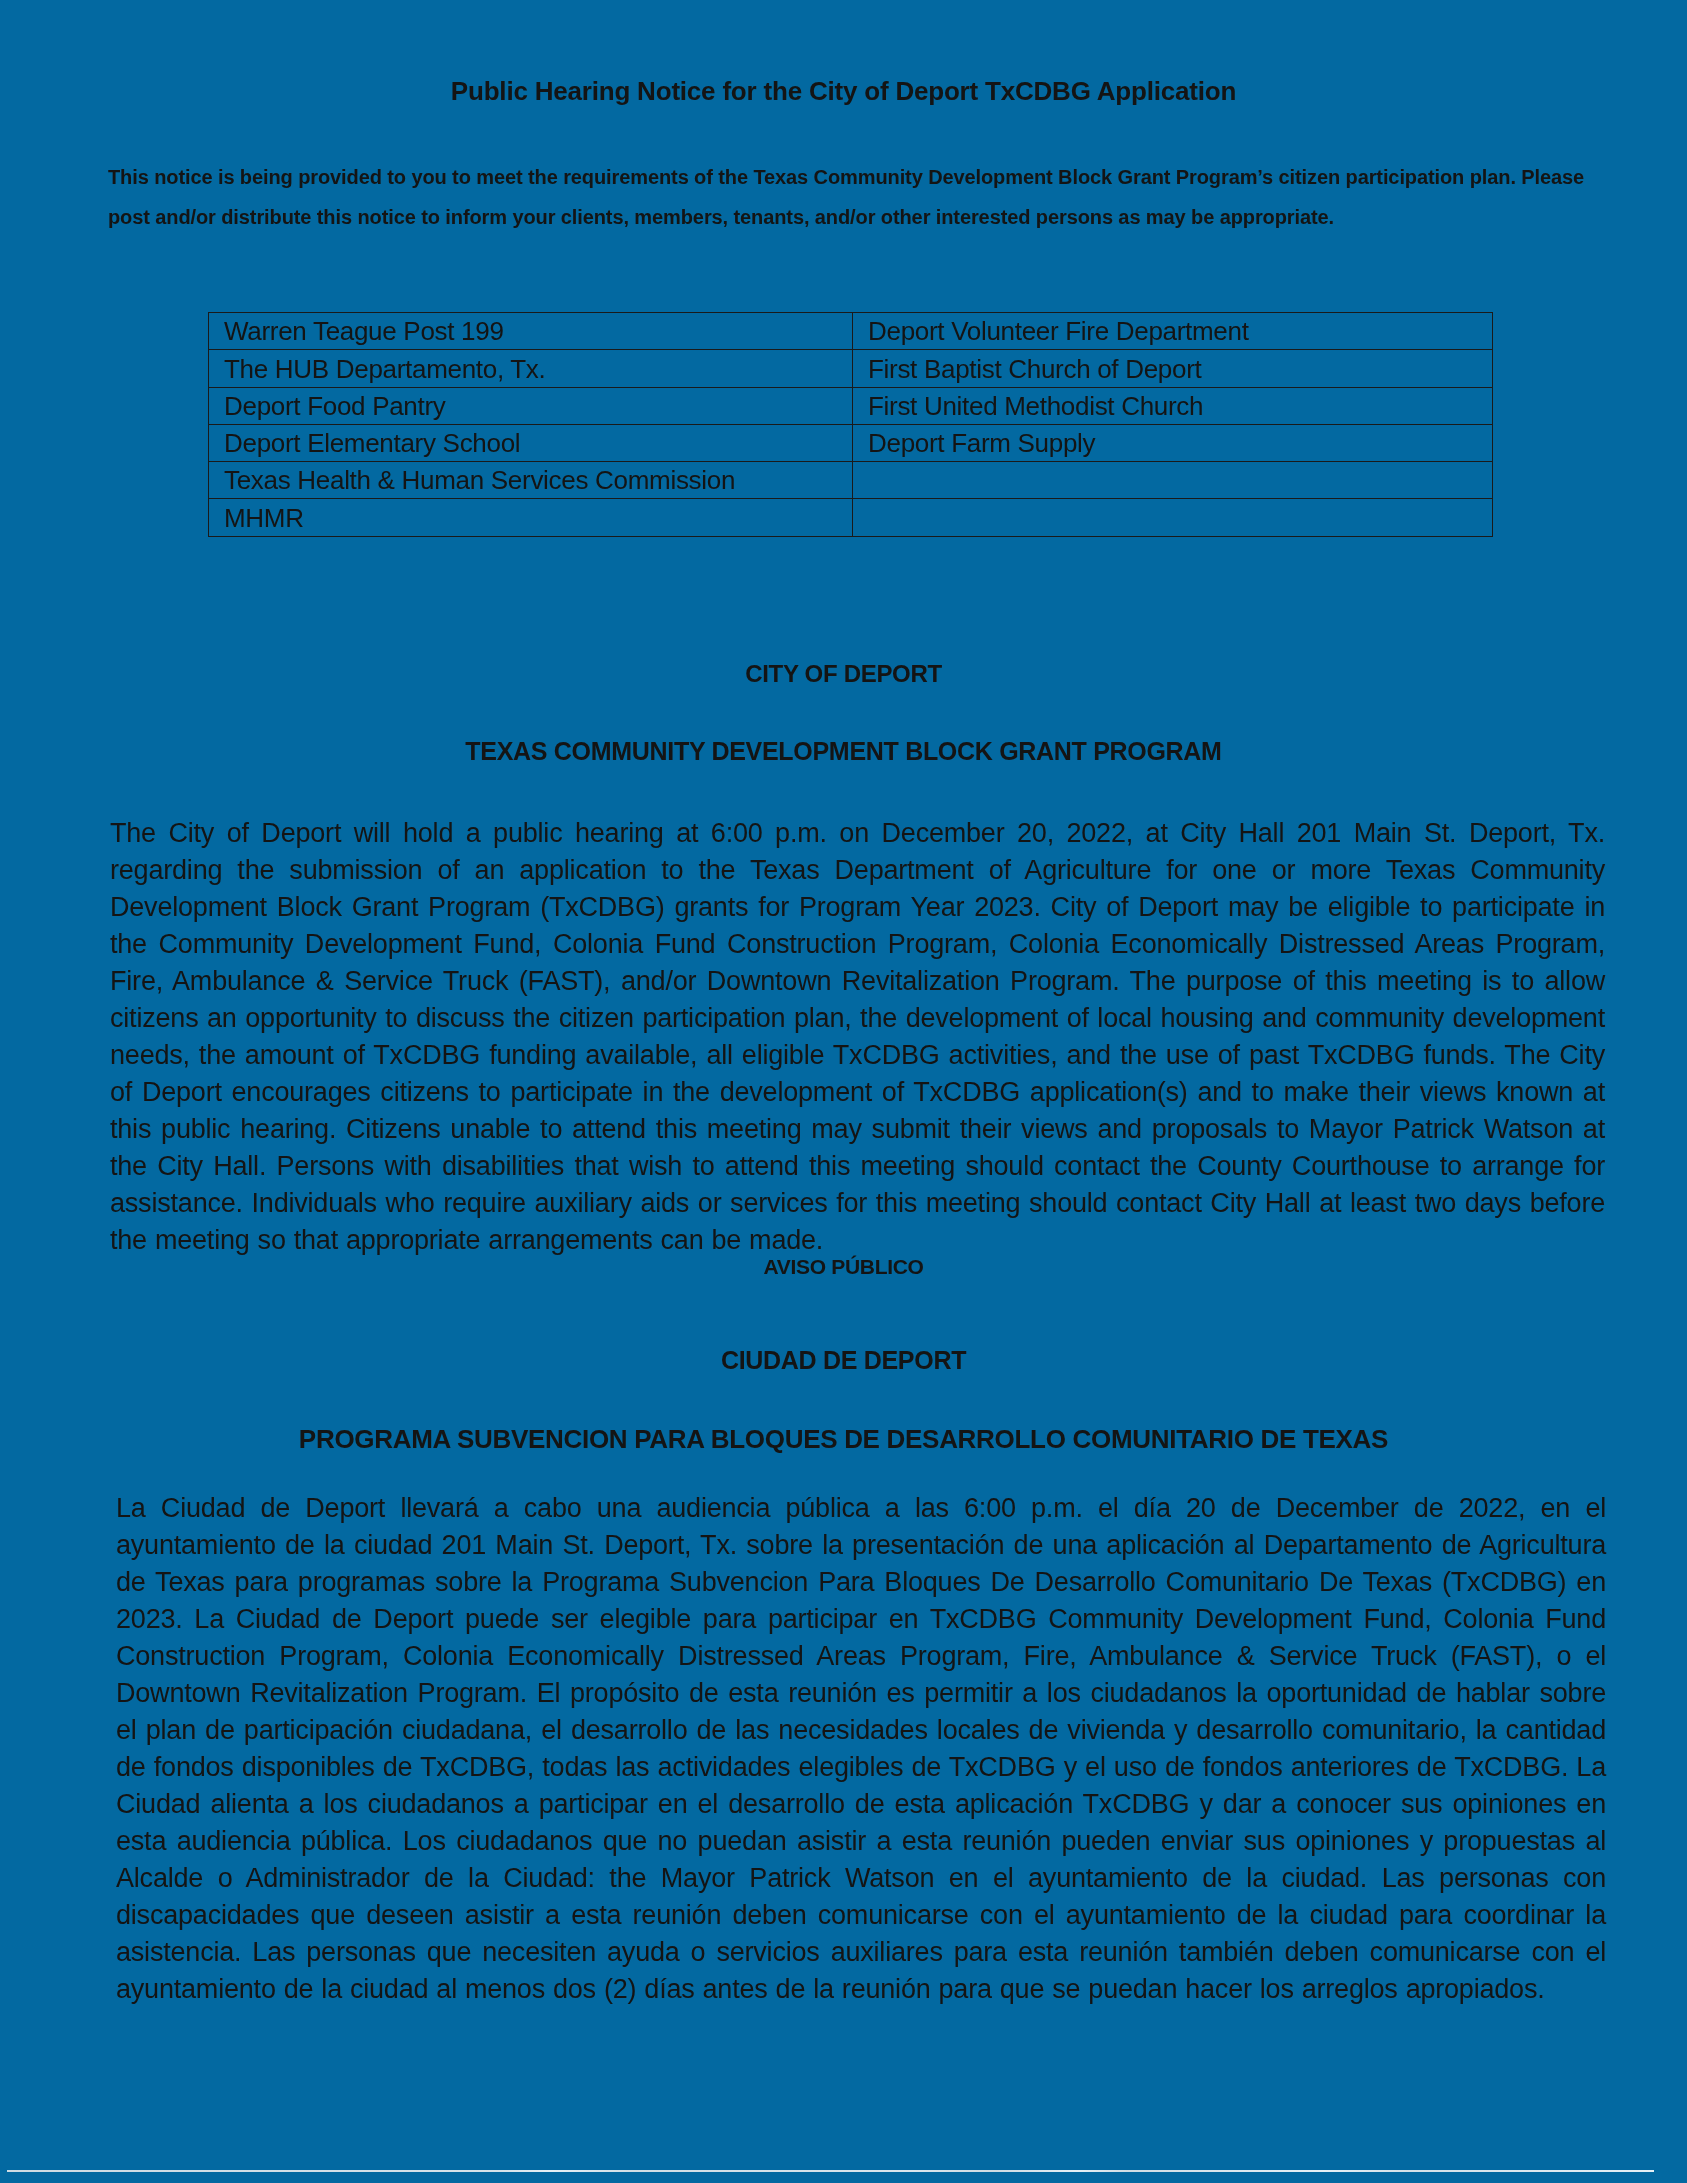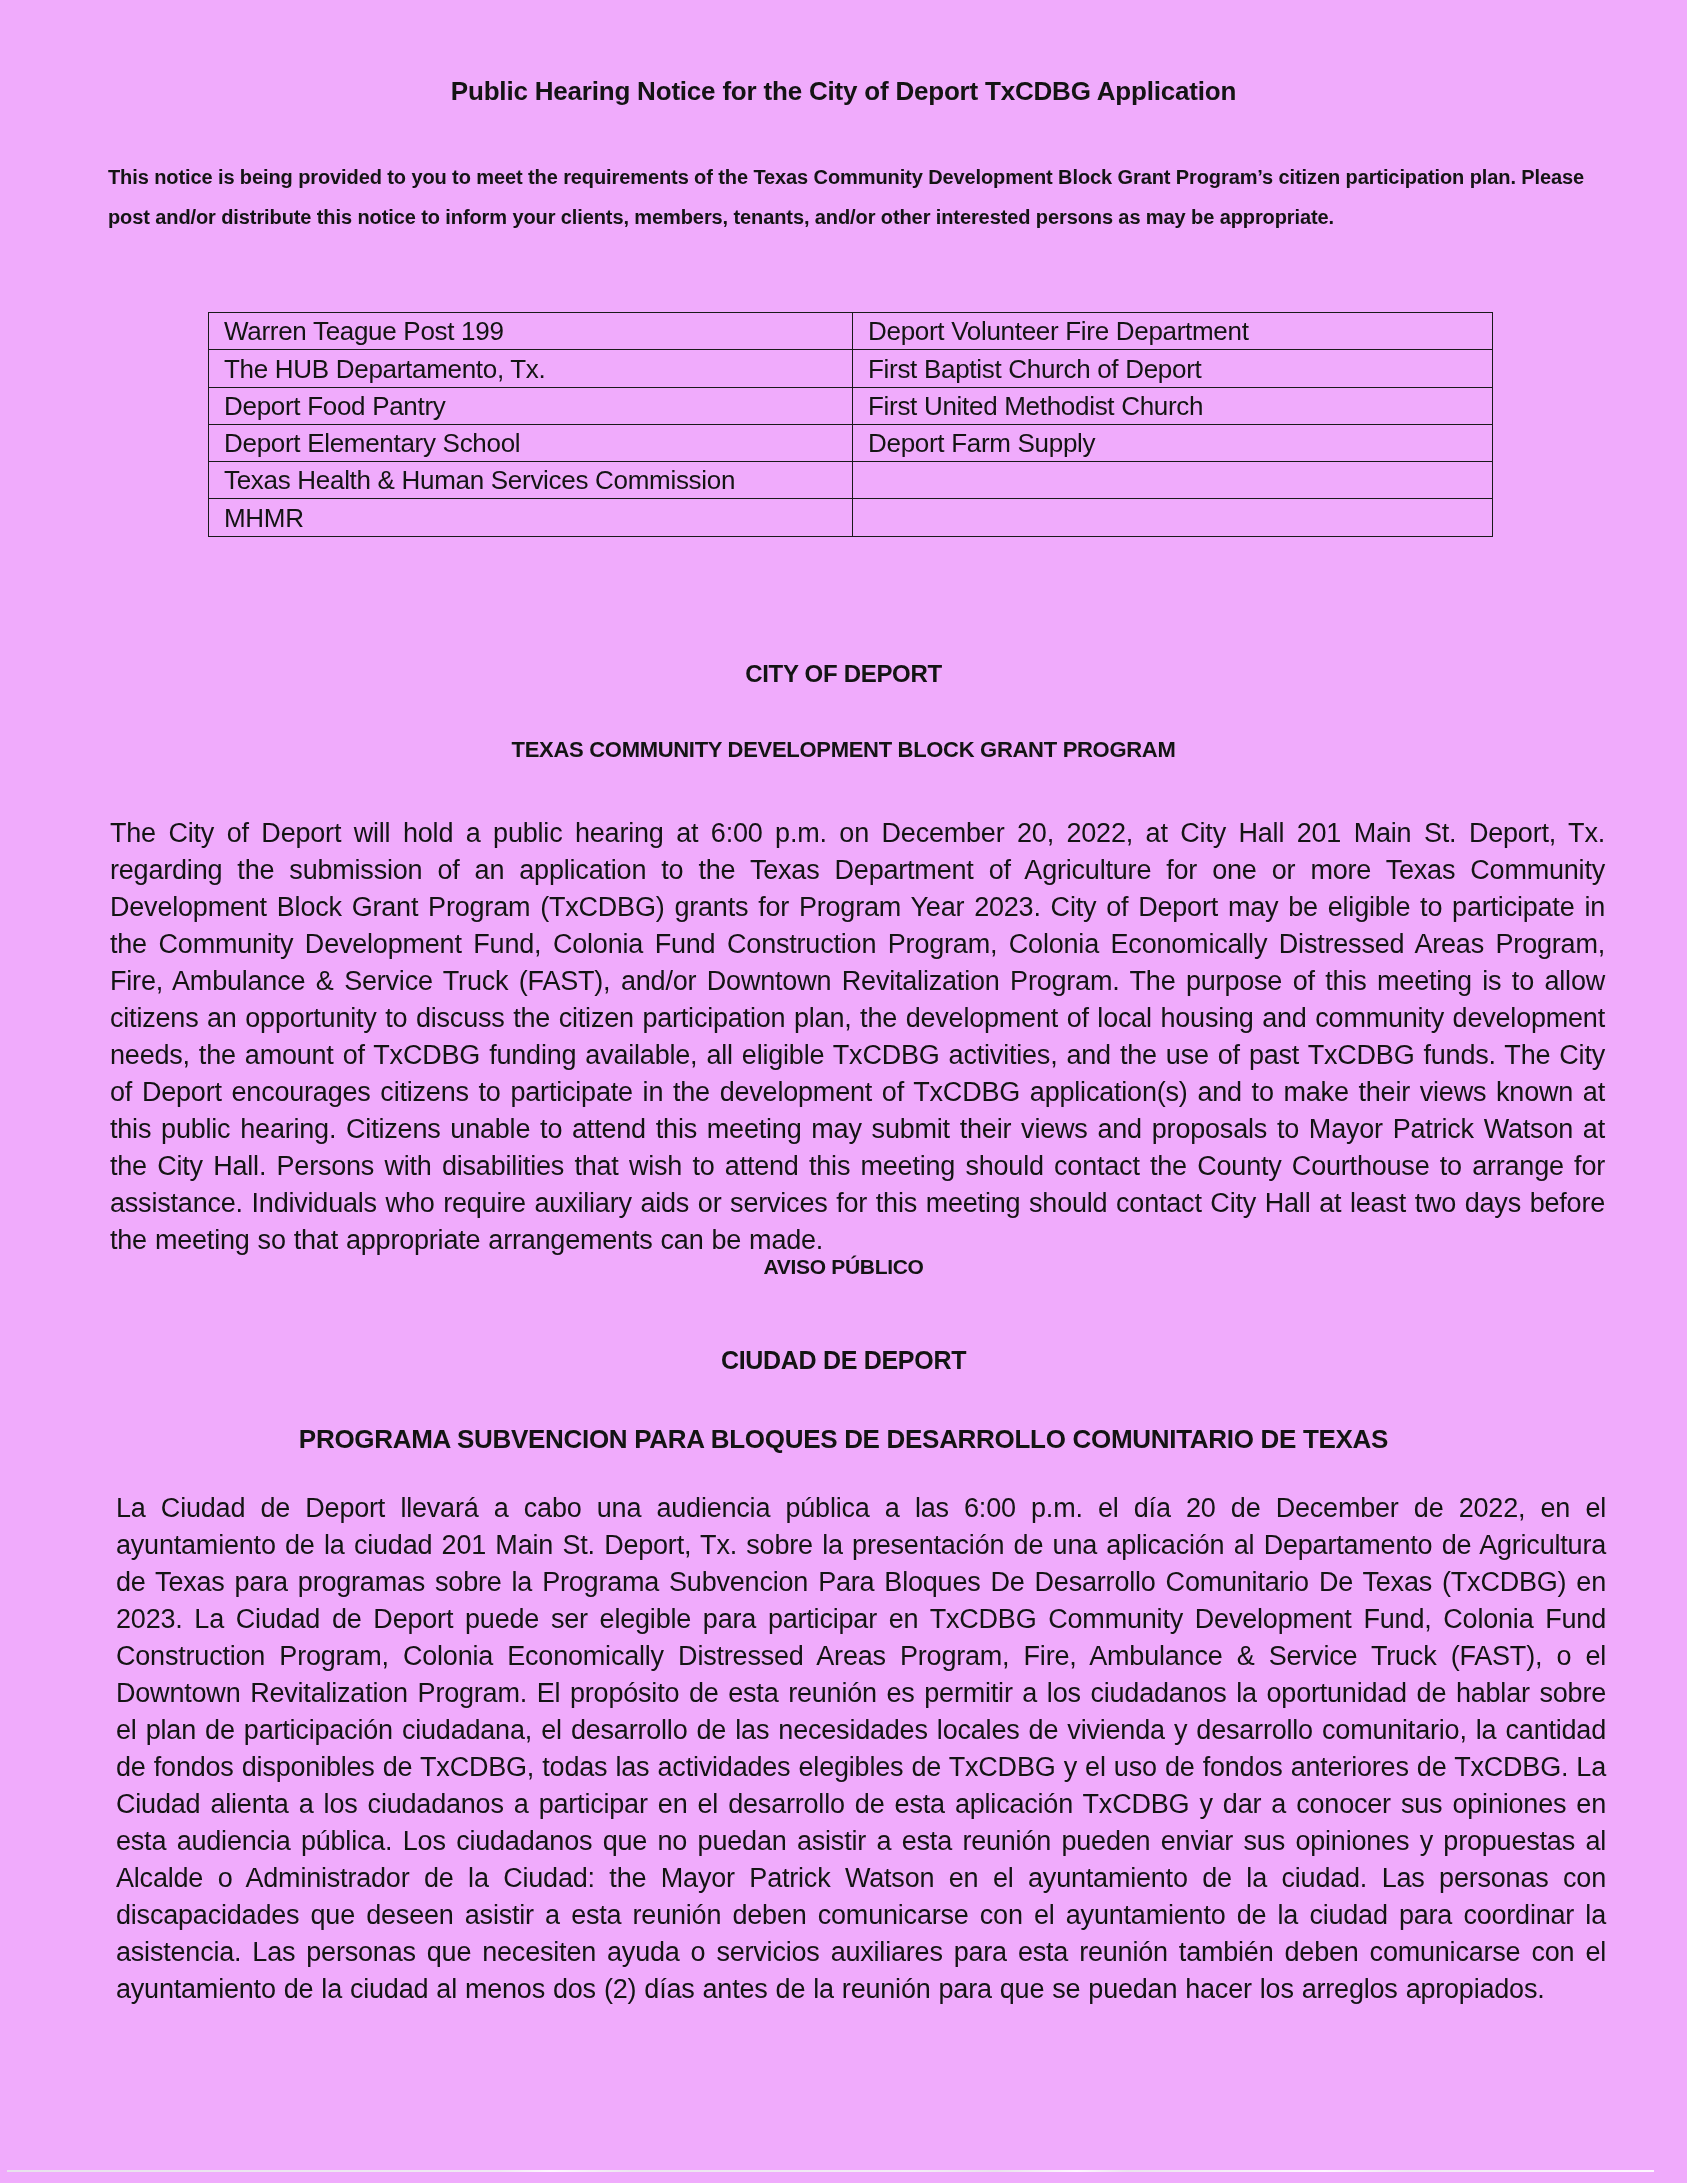--- a/index.html
+++ b/index.html
@@ -13,21 +13,21 @@
     position: relative;
     overflow: hidden;
     font-family: "Liberation Sans", "DejaVu Sans", sans-serif;
     color: #141414;
   }
   .page {
     position: absolute;
     left: 0; top: 0;
     width: 1687px;
     height: 2183px;
-    background: #f0abfc;
+    background: #0369a1;
   }
   .doc-title {
     position: absolute;
     top: 76px;
     left: 0;
     width: 1687px;
     text-align: center;
     font-weight: bold;
     font-size: 26px;
     letter-spacing: -0.2px;
@@ -66,21 +66,21 @@
   .center-head {
     position: absolute;
     left: 0;
     width: 1687px;
     text-align: center;
     font-weight: bold;
     letter-spacing: -0.3px;
   }
   .h-en-1 { top: 622px; font-size: 24px; }
   .h-en-2 { top: 660px; font-size: 24px; }
-  .h-en-3 { top: 737px; font-size: 22px; }
+  .h-en-3 { top: 737px; font-size: 25px; }
   .h-es-1 { top: 1255px; font-size: 21px; }
   .h-es-2 { top: 1346px; font-size: 25px; }
   .h-es-3 { top: 1424px; font-size: 26px; }
   .para {
     position: absolute;
     font-size: 27px;
     line-height: 37px;
     text-align: justify;
     letter-spacing: -0.2px;
     word-spacing: 0.7px;

